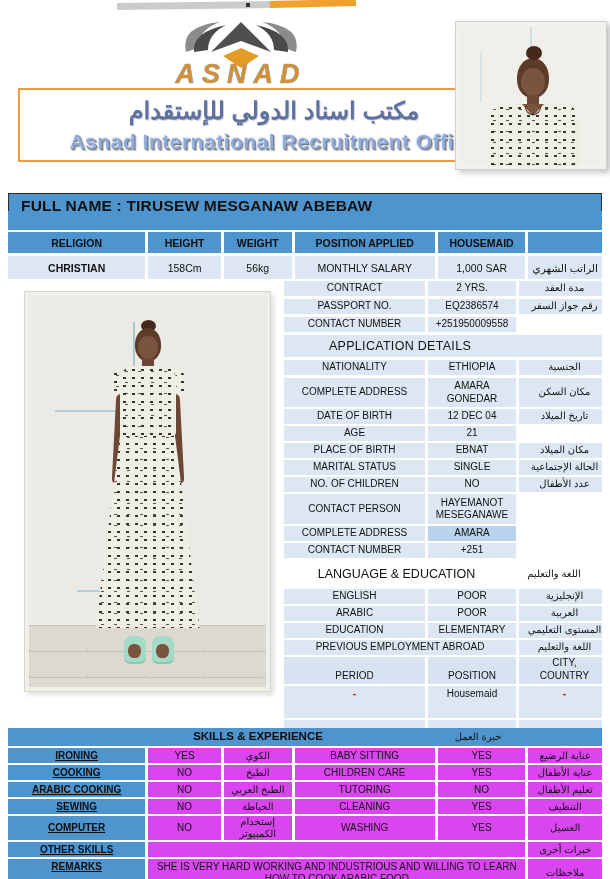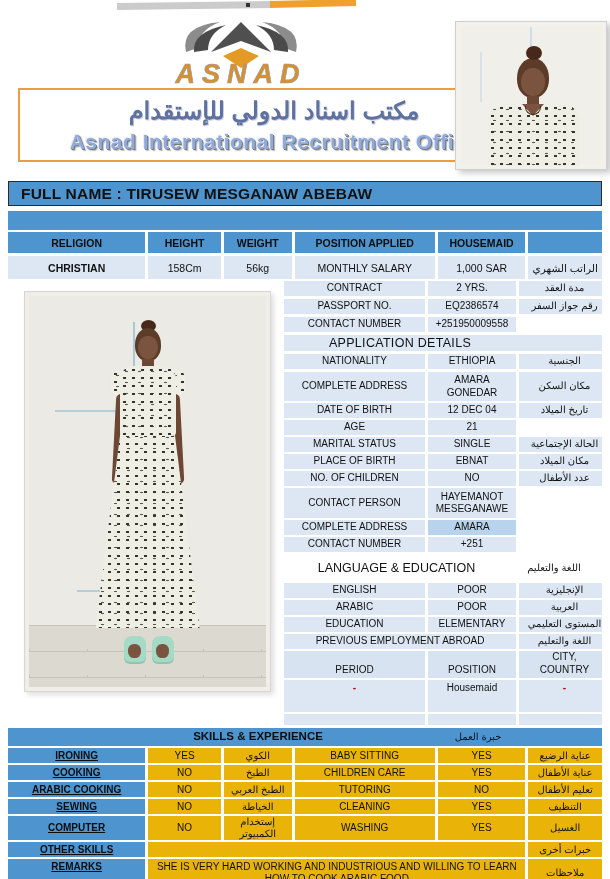--- a/index.html
+++ b/index.html
@@ -33,21 +33,21 @@
   .p-neck { position:absolute; left:71px; top:74px; width:12px; height:10px; background:#6d4734; }
   .p-shoulders { position:absolute; left:32px; top:82px; width:92px; height:62px; border-radius:18px 18px 0 0;
     background-color:#efeee5;
     background-image:radial-gradient(#35352f 1.3px, transparent 1.5px), radial-gradient(#5a594e 1px, transparent 1.2px);
     background-size:9px 8px, 13px 11px; }
   .p-vneck { position:absolute; left:66px; top:82px; width:22px; height:12px; background:#7b5440; clip-path:polygon(0 0,100% 0,50% 100%); }
   .p-necklace { position:absolute; left:69px; top:84px; width:16px; height:9px; border:1.5px solid #3a2a16; border-top:none; border-radius:0 0 10px 10px; }
 
   
   .bar { position:absolute; left:8px; width:594px; background:#4e95d0; }
-  .fullname { top:181px; height:25px; border:1px solid #2b2b2b; font-size:15.5px; font-weight:bold; color:#101010;
+  .fullname { top:193px; height:25px; border:1px solid #2b2b2b; font-size:15.5px; font-weight:bold; color:#101010;
               line-height:23px; padding-left:12px; letter-spacing:0.2px; }
   .bar2 { top:211px; height:19px; }
 
   
   .frow { position:absolute; left:8px; width:594px; display:flex; }
   .frow > div { margin-right:3px; }
   .frow > div:last-child { margin-right:0; }
   .c1{width:138px;} .c2{width:73px;} .c3{width:68px;} .c4{width:141px;} .c5{width:88px;} .c6{width:74px;}
   .hdr-row { top:232px; height:21px; }
   .hdr-row > div { background:#4e95d0; font-size:10.5px; font-weight:bold; color:#0e0e0e;
@@ -90,42 +90,42 @@
   .rightcol { position:absolute; left:284px; top:281px; width:318px; }
   .rrow { display:flex; margin-bottom:3px; }
   .rrow.tight { margin-bottom:2px; }
   .rrow > div { margin-right:3px; display:flex; align-items:center; justify-content:center; background:#dce7f3;
                 font-size:10px; text-align:center; line-height:1.25; }
   .rrow > div:last-child { margin-right:0;padding-left:8px; }
   .rc1{width:141px;} .rc2{width:88px;} .rc3{width:83px;}
   .h15 > div { min-height:15px; } .h29 > div { min-height:29px; } .h30 > div { min-height:30px; } .h32 > div { min-height:32px; }
   .noback { background:transparent !important; }
   .hl { background:#b7d4ec !important; }
-  .sec { height:16px; margin-bottom:3px; display:flex; }
+  .sec { height:22px; margin-bottom:3px; display:flex; }
   .sec-appl { background:#dce7f3; align-items:center; }
   .sec-appl .t { width:232px; text-align:center; font-size:12.5px; letter-spacing:0.3px; }
   .sec-lang { height:27px; margin-bottom:2px; background:#fff; align-items:center; }
   .sec-lang .t { width:225px; text-align:center; font-size:12.5px; }
   .sec-lang .a { width:90px; text-align:center; font-size:10px; }
   .emp-hdr > div { align-items:flex-end; padding-bottom:2px; min-height:26px; background:#d7e3f0; }
   .dashrow > div { align-items:flex-start; padding-top:2px; }
   .red { color:#c00000; font-weight:bold; }
   .emptyrow > div { min-height:11px; }
 
   
   .skills-title { position:absolute; left:8px; top:728px; width:594px; height:18px; background:#4e95d0; }
   .skills-title .en { position:absolute; left:0; width:500px; text-align:center; top:2px; font-size:11.5px; font-weight:bold; color:#0d0d0d; }
   .skills-title .ar { position:absolute; left:380px; width:180px; text-align:center; top:3px; font-size:10px; color:#111; }
   .skills { position:absolute; left:8px; top:748px; width:594px; }
   .srow { display:flex; margin-bottom:2px; }
   .srow > div { margin-right:3px; min-height:15px; display:flex; align-items:center; justify-content:center;
                 font-size:10px; text-align:center; line-height:1.2; }
   .srow > div:last-child { margin-right:0; }
   .slabel { background:#4e95d0; font-weight:bold; color:#0d0d0d;text-decoration:underline; }
-  .sval { background:#eab308; }
+  .sval { background:#d946ef; }
   .cmerge { width:379px; }
   .h28 > div { min-height:28px; }
 </style>
 </head>
 <body>
 
 <div class="doc">
 
   <div class="scan-strip"></div>
   <div class="scan-strip-orange"></div>
@@ -239,28 +239,28 @@
       <div class="rc1">DATE OF BIRTH</div>
       <div class="rc2">12 DEC 04</div>
       <div class="rc3 arab">تاريخ الميلاد</div>
     </div>
     <div class="rrow tight h15">
       <div class="rc1">AGE</div>
       <div class="rc2">21</div>
       <div class="rc3 noback"></div>
     </div>
     <div class="rrow tight h15">
+      <div class="rc1">PLACE OF BIRTH</div>
+      <div class="rc2">EBNAT</div>
+      <div class="rc3 arab">مكان الميلاد</div>
+    </div>
+    <div class="rrow tight h15">
       <div class="rc1">MARITAL STATUS</div>
       <div class="rc2">SINGLE</div>
       <div class="rc3 arab">الحالة الإجتماعية</div>
-    </div>
-    <div class="rrow tight h15">
-      <div class="rc1">PLACE OF BIRTH</div>
-      <div class="rc2">EBNAT</div>
-      <div class="rc3 arab">مكان الميلاد</div>
     </div>
     <div class="rrow tight h15">
       <div class="rc1">NO. OF CHILDREN</div>
       <div class="rc2">NO</div>
       <div class="rc3 arab">عدد الأطفال</div>
     </div>
     <div class="rrow tight h30">
       <div class="rc1">CONTACT PERSON</div>
       <div class="rc2">HAYEMANOT MESEGANAWE</div>
       <div class="rc3 noback"></div>

